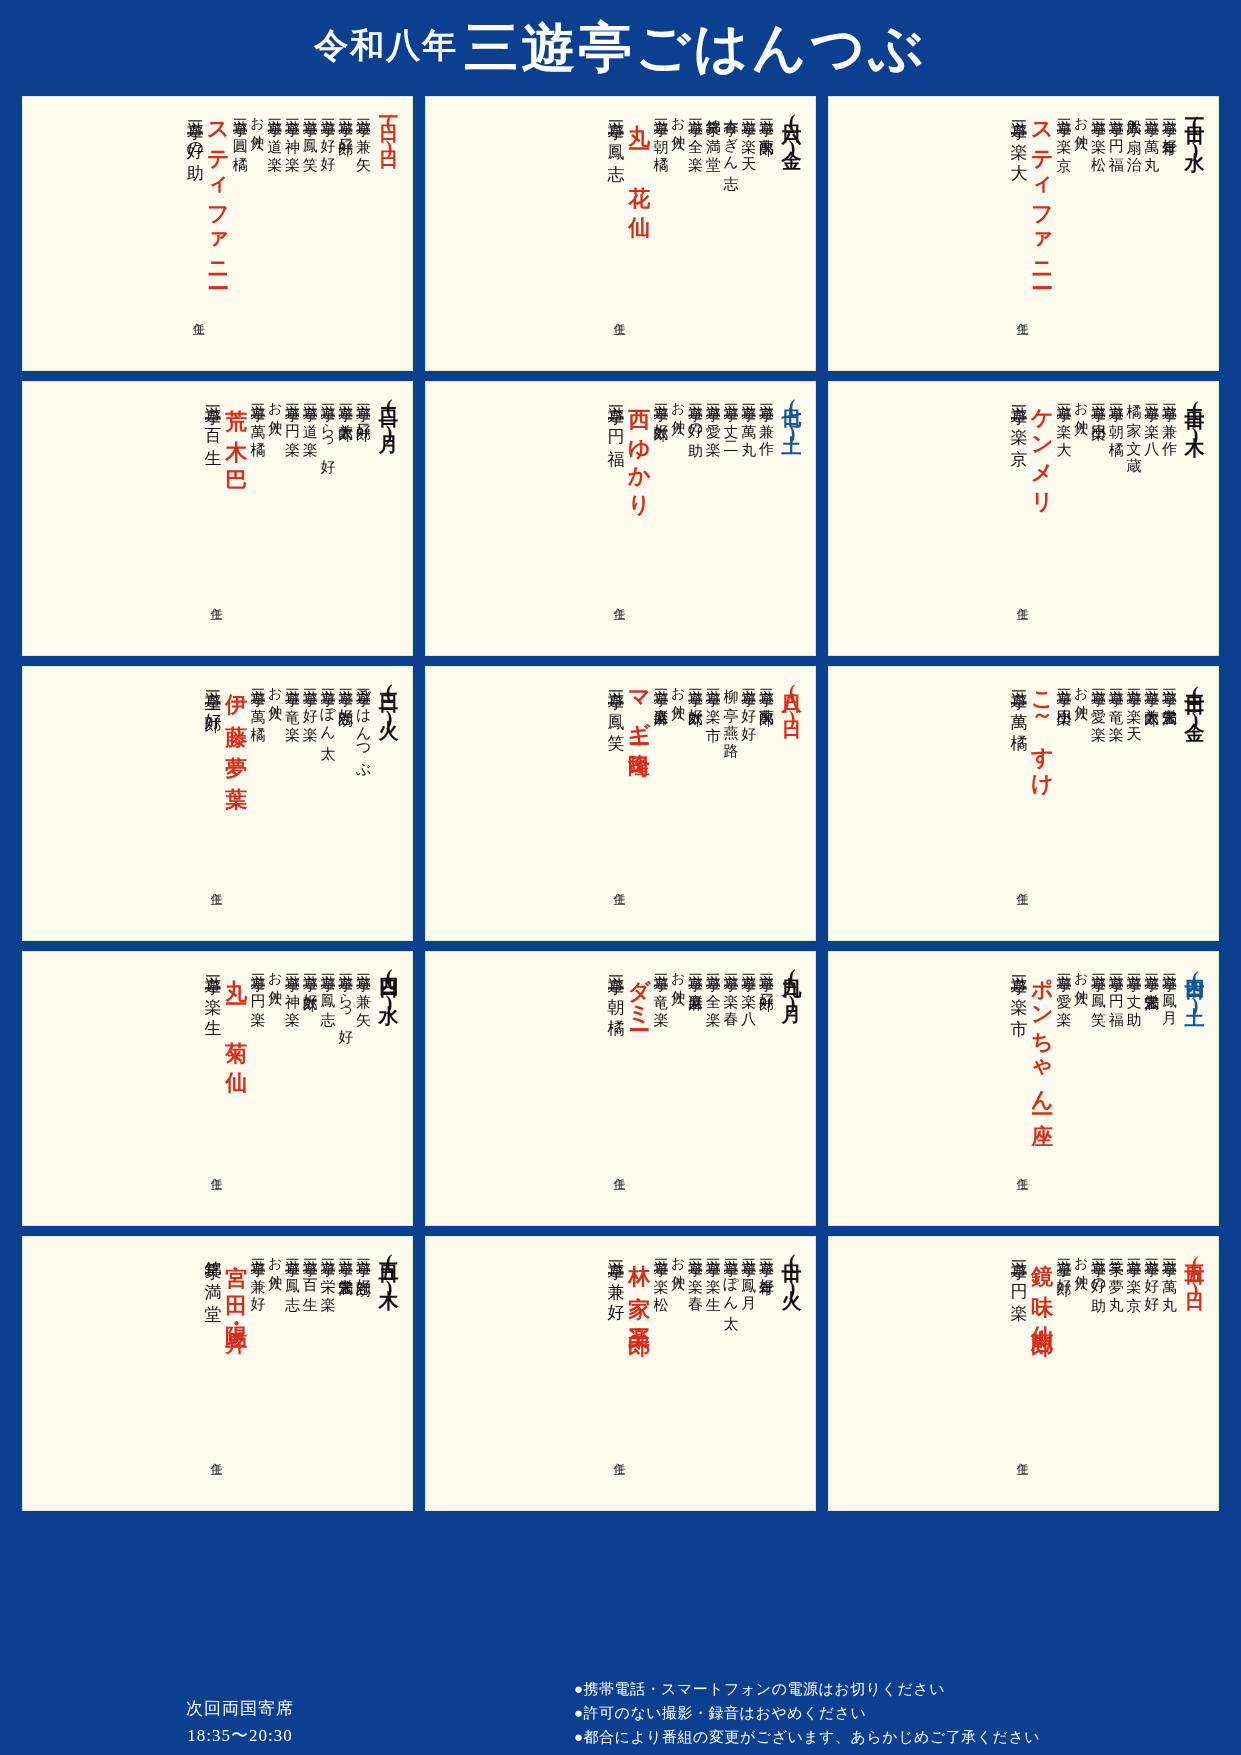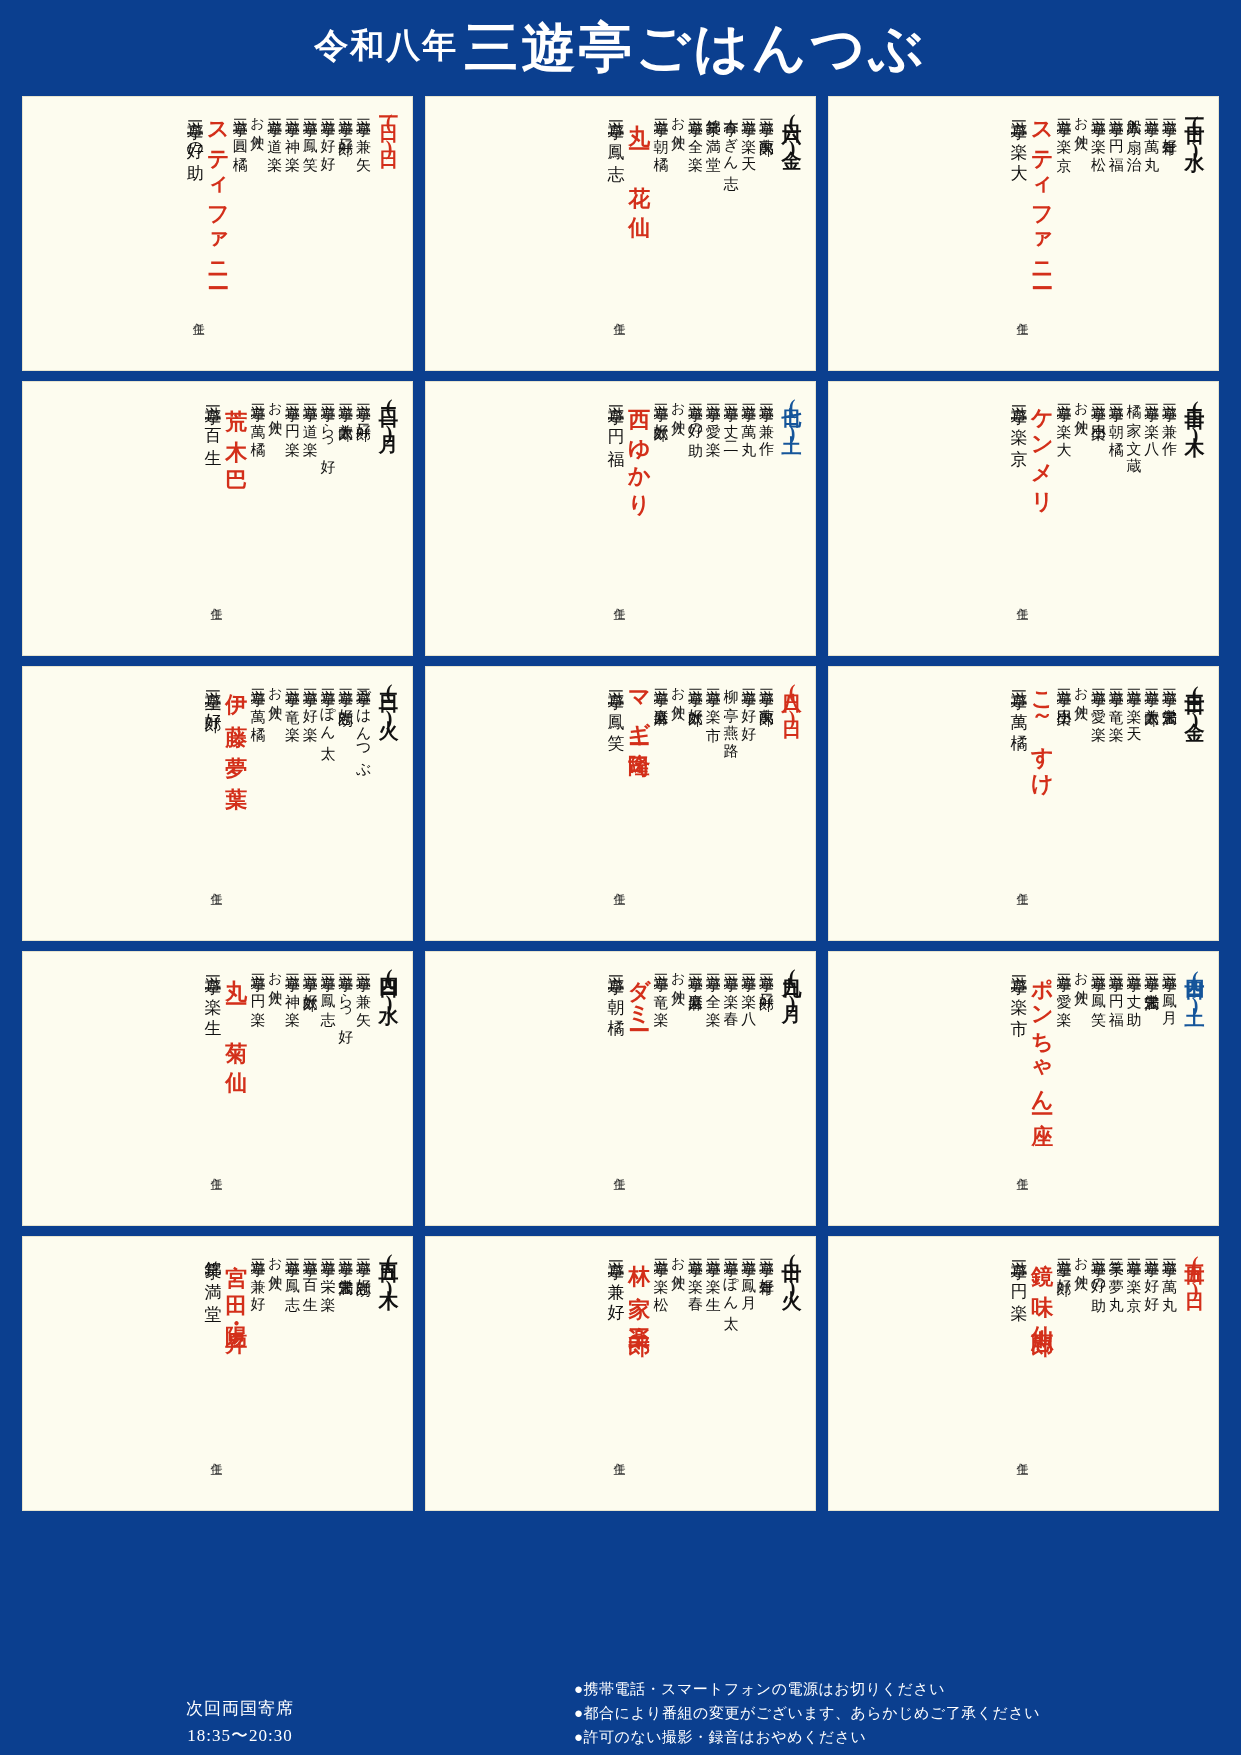--- a/index.html
+++ b/index.html
@@ -380,18 +380,18 @@
       </div>
     </div>
 
   <div class="footer">
     <div class="footer-left">
       <div>次回両国寄席</div>
       <div>18:35〜20:30</div>
     </div>
     <div class="footer-right">
       <div>●携帯電話・スマートフォンの電源はお切りください</div>
+      <div>●許可のない撮影・録音はおやめください</div>
       <div>●都合により番組の変更がございます、あらかじめご了承ください</div>
-      <div>●許可のない撮影・録音はおやめください</div>
     </div>
   </div>
 
 </div>
 
 </body></html>

